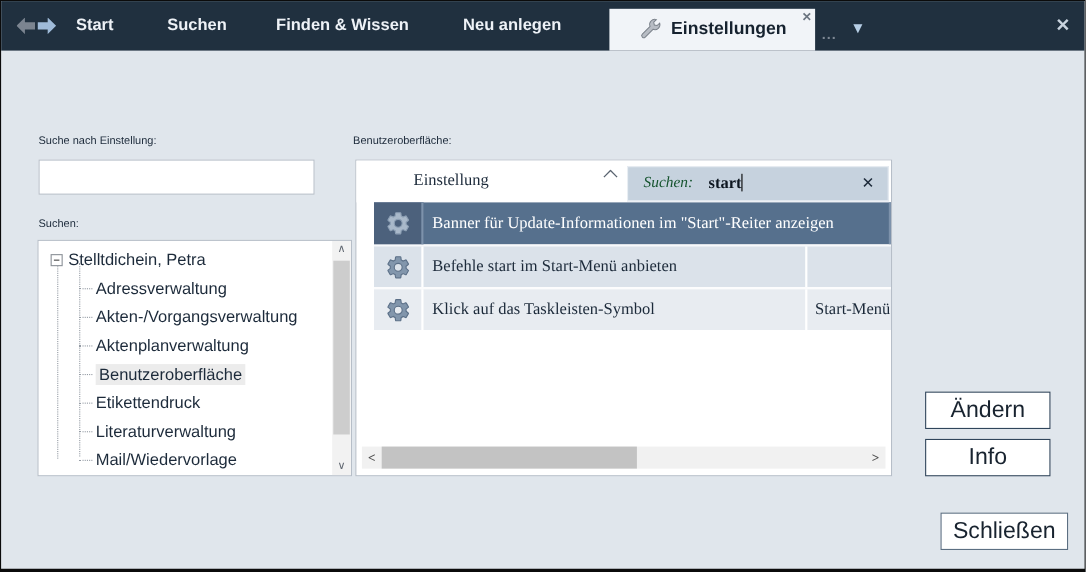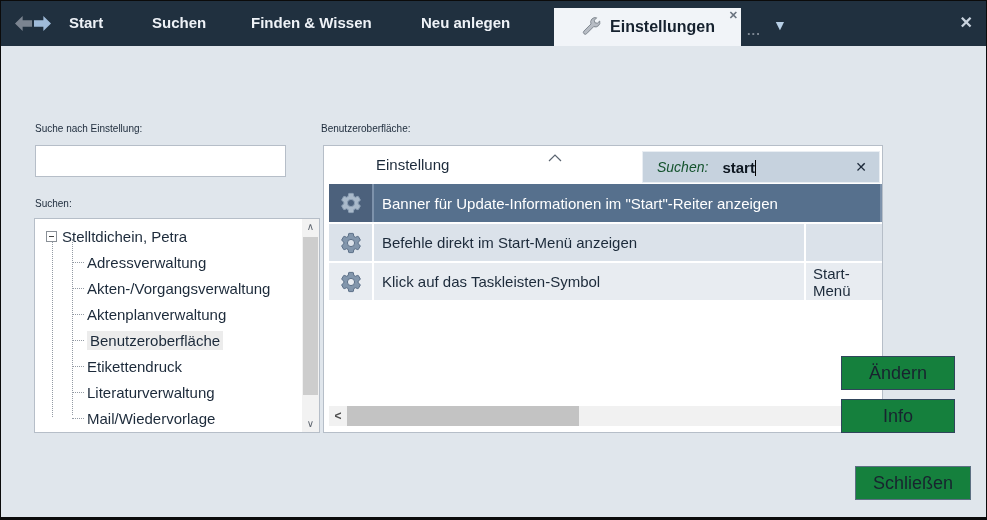--- a/index.html
+++ b/index.html
@@ -56,54 +56,54 @@
   .tree-child { padding-left: 0; }
   .tree-child::before { content: ""; display: inline-block; width: 12px; border-top: 1px dotted #949ba4; margin-right: 3px; }
   .tree-child .txt.selected { background: #ececec; padding: 1px 3px; }
   .tree-scroll { position: absolute; top: 0; right: 0; width: 17px; bottom: 0; background: #f2f2f2; }
   .tree-scroll .up, .tree-scroll .down { position: absolute; left: 0; width: 17px; height: 16px; text-align: center; color: #5f6670; font-size: 10px; line-height: 16px; cursor: pointer; }
   .tree-scroll .up { top: 0; } .tree-scroll .down { bottom: 0; }
   .tree-scroll .thumb { position: absolute; left: 1px; width: 15px; top: 18px; height: 158px; background: #cdcdcd; cursor: grab; }
   
   .lbl-panel { left: 320px; top: 122px; }
   .settings-table {
-    position: absolute; left: 322px; top: 144px; width: 560px; height: 288px;
-    background: #fff; border: 1px solid #b6bec8;
+    position: absolute; left: 322px; top: 144px; width: 488px; height: 288px;
+    background: #fff; border: 1px solid #b6bec8; font-family: Liberation Serif, serif;
   }
   .thead { position: absolute; left: 0; top: 0; right: 0; height: 38px; background: #fff; }
   .thead .col-title { position: absolute; left: 52px; top: 10px; font-size: 15px; color: #1c2a3a; }
   .sort-caret { position: absolute; left: 224px; top: 8px; }
   .search-overlay {
     position: absolute; right: 2px; top: 5px; width: 238px; height: 32px;
     background: #c6d2de; border: 1px solid #e9eef3; display: flex; align-items: center;
   }
   .search-overlay .s-label { font-style: italic; color: #14532d; font-size: 14px; margin-left: 14px; text-align: center; }
   .search-overlay .s-value { font-weight: bold; color: #0d1620; font-size: 15px; margin-left: 14px; }
   .text-caret { display: inline-block; width: 1px; height: 16px; background: #000; vertical-align: -3px; }
   .search-overlay .s-clear { margin-left: auto; margin-right: 12px; font-size: 14px; color: #1b2838; cursor: pointer; }
-  .trow { position: absolute; left: 5px; right: 0; height: 38px; display: flex; }
+  .trow { position: absolute; left: 16px; right: 0; height: 38px; display: flex; }
   .trow .c-icon { width: 45px; display: flex; align-items: center; justify-content: center; border-right: 2px solid #fff; }
   .trow .c-text { flex: 1; display: flex; align-items: center; padding-left: 8px; font-size: 15px; border-right: 2px solid #fff; }
   .trow .c-val { width: 76px; display: flex; align-items: center; padding-left: 7px; font-size: 15px; }
   .row-0 { top: 38px;  background: #56708d; color: #fff; }
   .row-0 .c-icon { background: #4c617c; border-right-color: #7d92ab; }
   .row-0 .c-text { border-right-color: #7d92ab; }
   .row-1 { top: 77px;  background: #dbe2ea; color: #1c2a3a; }
   .row-2 { top: 116px; background: #e8ecf1; color: #1c2a3a; }
   .row-1, .row-2 { border-top: 1px solid #fff; }
   .gear { width: 24px; height: 24px; }
   .row-0 .gear path { fill: #a9b9ca; stroke: #8da0b5; }
   .row-1 .gear path, .row-2 .gear path { fill: #8296ac; stroke: #5c7088; }
   .hscroll { position: absolute; left: 5px; right: 5px; bottom: 6px; height: 20px; background: #f1f1f1; }
   .hscroll .left, .hscroll .right { position: absolute; top: 0; width: 18px; height: 20px; text-align: center; font-size: 12px; font-weight: bold; color: #4d4d4d; line-height: 20px; cursor: pointer; }
   .hscroll .left { left: 0; } .hscroll .right { right: 0; }
   .hscroll .thumb { position: absolute; left: 18px; top: 0; width: 232px; height: 20px; background: #c3c3c3; cursor: grab; }
   
   .btn {
-    position: absolute; background: #15803d; color: #18232f; font-size: 18px;
+    position: absolute; background: #ffffff; color: #18232f; font-size: 21px;
     display: flex; align-items: center; justify-content: center; cursor: pointer;
     font-family: "Liberation Sans", sans-serif;
   }
   .btn-aendern  { left: 840px; top: 355px; width: 114px; height: 34px; border: 1px solid #30455b; }
   .btn-info     { left: 840px; top: 398px; width: 114px; height: 34px; border: 1px solid #30455b; }
   .btn-schliessen { left: 854px; top: 465px; width: 116px; height: 34px; border: 1px solid #5c6f82; }
 </style>
 </head>
 <body>
 
@@ -197,21 +197,21 @@
       </div>
       <div class="c-text">Banner für Update-Informationen im "Start"-Reiter anzeigen</div>
     </div>
 
     <div class="trow row-1">
       <div class="c-icon">
         <svg class="gear" viewBox="0 0 24 24">
             <path d="M19.14 12.94c.04-.3.06-.61.06-.94s-.02-.64-.07-.94l2.03-1.58a.49.49 0 0 0 .12-.61l-1.92-3.32a.49.49 0 0 0-.59-.22l-2.39.96c-.5-.38-1.03-.7-1.62-.94l-.36-2.54a.48.48 0 0 0-.48-.41h-3.84c-.24 0-.43.17-.47.41l-.36 2.54c-.59.24-1.13.57-1.62.94l-2.39-.96a.49.49 0 0 0-.59.22L2.74 8.87c-.12.21-.08.47.12.61l2.03 1.58c-.05.3-.09.63-.09.94s.02.64.07.94l-2.03 1.58a.49.49 0 0 0-.12.61l1.92 3.32c.12.22.37.29.59.22l2.39-.96c.5.38 1.03.7 1.62.94l.36 2.54c.05.24.24.41.48.41h3.84c.24 0 .44-.17.47-.41l.36-2.54c.59-.24 1.13-.56 1.62-.94l2.39.96c.22.08.47 0 .59-.22l1.92-3.32c.12-.22.07-.47-.12-.61l-2.01-1.58zM12 15.6A3.6 3.6 0 1 1 12 8.4a3.6 3.6 0 0 1 0 7.2z"></path>
           </svg>
       </div>
-      <div class="c-text">Befehle direkt im Start-Menü anzeigen</div>
+      <div class="c-text">Befehle start im Start-Menü anbieten</div>
       <div class="c-val"></div>
     </div>
 
     <div class="trow row-2">
       <div class="c-icon">
         <svg class="gear" viewBox="0 0 24 24">
             <path d="M19.14 12.94c.04-.3.06-.61.06-.94s-.02-.64-.07-.94l2.03-1.58a.49.49 0 0 0 .12-.61l-1.92-3.32a.49.49 0 0 0-.59-.22l-2.39.96c-.5-.38-1.03-.7-1.62-.94l-.36-2.54a.48.48 0 0 0-.48-.41h-3.84c-.24 0-.43.17-.47.41l-.36 2.54c-.59.24-1.13.57-1.62.94l-2.39-.96a.49.49 0 0 0-.59.22L2.74 8.87c-.12.21-.08.47.12.61l2.03 1.58c-.05.3-.09.63-.09.94s.02.64.07.94l-2.03 1.58a.49.49 0 0 0-.12.61l1.92 3.32c.12.22.37.29.59.22l2.39-.96c.5.38 1.03.7 1.62.94l.36 2.54c.05.24.24.41.48.41h3.84c.24 0 .44-.17.47-.41l.36-2.54c.59-.24 1.13-.56 1.62-.94l2.39.96c.22.08.47 0 .59-.22l1.92-3.32c.12-.22.07-.47-.12-.61l-2.01-1.58zM12 15.6A3.6 3.6 0 1 1 12 8.4a3.6 3.6 0 0 1 0 7.2z"></path>
           </svg>
       </div>
       <div class="c-text">Klick auf das Taskleisten-Symbol</div>

